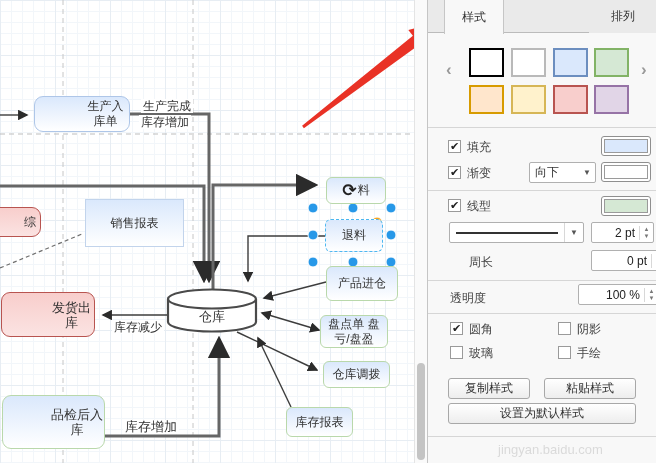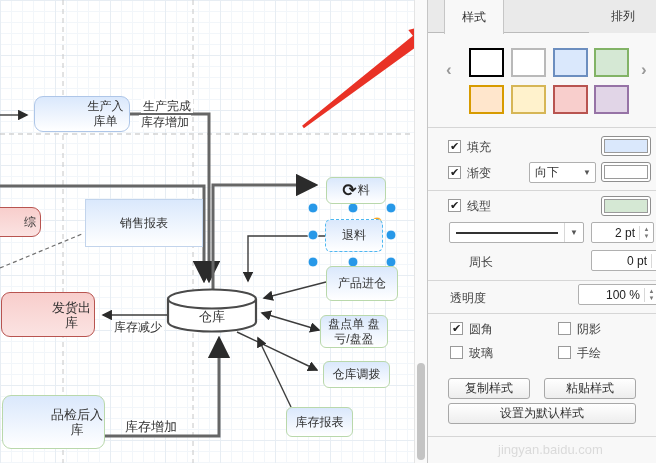--- a/index.html
+++ b/index.html
@@ -113,21 +113,21 @@
           <circle cx="313" cy="235" r="5" class="h" fill="#2798e8" stroke="#ffffff" stroke-width="1"></circle>
         <circle cx="391" cy="235" r="5" class="h" fill="#2798e8" stroke="#ffffff" stroke-width="1"></circle>
           <circle cx="313" cy="262" r="5" class="h" fill="#2798e8" stroke="#ffffff" stroke-width="1"></circle>
         <circle cx="353" cy="262" r="5" class="h" fill="#2798e8" stroke="#ffffff" stroke-width="1"></circle>
           <circle cx="391" cy="262" r="5" class="h" fill="#2798e8" stroke="#ffffff" stroke-width="1"></circle>
         <circle cx="377" cy="222" r="5" class="rot" fill="#f5a623" stroke="#ffffff" stroke-width="1"></circle>
       </g>
     </svg>
 
     <div class="node big blueb" style="left:34px;top:96px;width:96px;height:36px;">生产入库单</div>
-    <div class="node square" style="left:85px;top:199px;width:118px;height:48px;font-family:Liberation Serif, serif;">销售报表</div>
+    <div class="node square" style="left:85px;top:199px;width:99px;height:48px;font-family:Liberation Serif, serif;">销售报表</div>
     <div class="node big pink" style="left:-13px;top:207px;width:35px;height:30px;justify-content:flex-end;padding-right:4px;">综</div>
     <div class="node big pink" style="left:1px;top:292px;width:94px;height:45px;font-size:13px;">发货出库</div>
     <div class="node big" style="left:2px;top:395px;width:103px;height:54px;font-size:13px;">品检后入库</div>
     <div class="node" style="left:326px;top:177px;width:60px;height:27px;">
       <span style="font-size:17px;font-weight:bold;color:#222;margin-right:1px;">⟳</span>
       <span>料</span>
     </div>
     <div class="node selected" style="left:325px;top:219px;width:58px;height:33px;">退料</div>
     <div class="node" style="left:326px;top:266px;width:72px;height:35px;">产品进仓</div>
     <div class="node" style="left:320px;top:315px;width:68px;height:33px;">盘点单 盘亏/盘盈</div>

